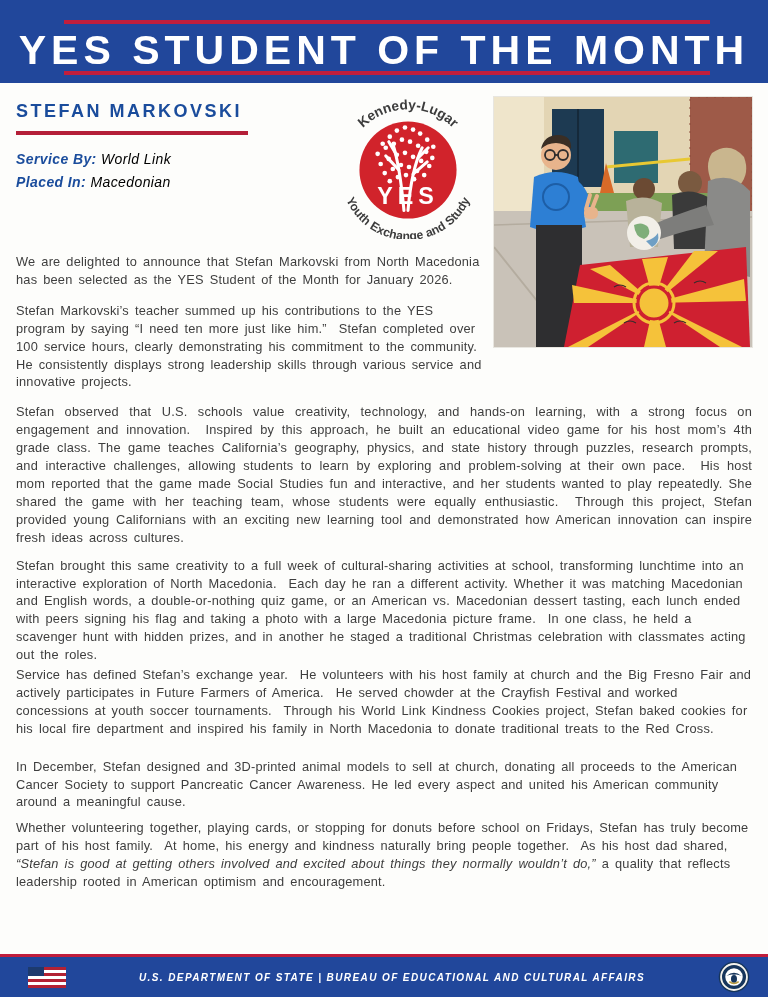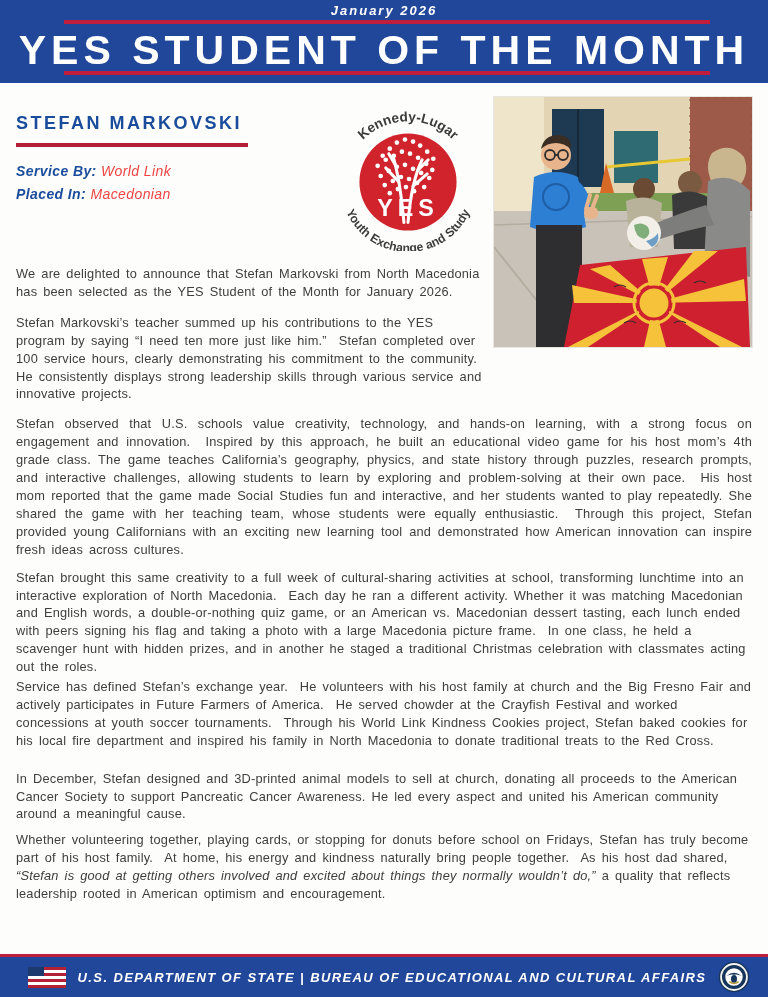--- a/index.html
+++ b/index.html
@@ -16,27 +16,27 @@
     color:#ffffff; font-size:13px; font-weight:700; font-style:italic; letter-spacing:2px;
   }
   .masthead-rule { position:absolute; left:64px; right:58px; height:4px; background:#c01e3c; }
   .rule-top { top:20px; } .rule-bottom { top:71px; }
   .masthead-title {
     position:absolute; top:27px; left:0; width:100%; text-align:center;
     color:#ffffff; font-size:41px; font-weight:800; letter-spacing:5px;
     font-family:"Liberation Sans", sans-serif;
   }
   
-  .content { position:absolute; top:83px; left:0; width:768px; bottom:43px; padding:26px 16px 0 16px; overflow:hidden; }
+  .content { position:absolute; top:83px; left:0; width:768px; bottom:43px; padding:14px 16px 0 16px; overflow:hidden; }
   .top-row { display:flex; align-items:flex-start; height:142px; }
   .info-col { width:300px; padding-top:4px; }
   .student-name { color:#1a4c9c; font-size:18px; font-weight:800; letter-spacing:2.5px; }
   .name-rule { width:232px; height:4px; background:#b41f38; margin:9px 0 16px 0; }
   .placed-line { font-size:14px; font-style:italic; font-weight:700; color:#1a4c9c; margin-bottom:7px; letter-spacing:0.4px; }
-  .placed-line .value { color:#ef4444; font-weight:400; }
+  .placed-line .value { color:#000000; font-weight:400; }
   .logo-box { width:172px; height:142px; margin-left:6px; }
   .photo-box {
     position:absolute; top:14px; right:16px; width:258px; height:250px;
     background:#ddd; box-shadow:0 0 0 1px #e8e6e0;
   }
   
   .bodytext p {
     color:#3e3e3e; font-size:12.8px; line-height:1.4;
     letter-spacing:0.2px; word-spacing:2.2px; white-space:pre-wrap;
   }
@@ -47,37 +47,36 @@
   #p4 { margin-top:10px; }
   #p5 { margin-top:2px; }
   #p6 { margin-top:20px; }
   #p7 { margin-top:8px; }
   .q-italic { font-style:italic; }
   
   .footer { position:absolute; bottom:0; left:0; width:768px; height:43px; }
   .footer-redline { position:absolute; top:0; left:0; width:100%; height:3px; background:#c01e3c; }
   .footer-bar { position:absolute; top:3px; left:0; width:100%; height:40px; background:#21479b; display:flex; align-items:center; }
   .footer-text {
-    flex:1; text-align:center; color:#ffffff; font-size:13px; font-weight:700;
+    flex:1; text-align:center; color:#ffffff; font-size:10px; font-weight:700;
     font-style:italic; letter-spacing:1.4px;
   }
   .us-flag {
     position:relative; width:38px; height:21px; margin-left:28px; flex:0 0 auto;
     background:repeating-linear-gradient(#b22234 0 3px, #ffffff 3px 6px);
   }
   .us-flag .canton { position:absolute; top:0; left:0; width:16px; height:9px; background:#1d3a6e; }
   .seal-box { width:32px; height:32px; margin-right:18px; flex:0 0 auto; }
 </style>
 </head>
 <body>
 
 <div class="page">
 
   <div class="masthead">
-    <div class="masthead-date">January 2026</div>
     <div class="masthead-rule rule-top"></div>
     <div class="masthead-title">YES STUDENT OF THE MONTH</div>
     <div class="masthead-rule rule-bottom"></div>
   </div>
 
   <div class="content">
 
     <div class="top-row">
       <div class="info-col">
         <div class="student-name">STEFAN MARKOVSKI</div>

